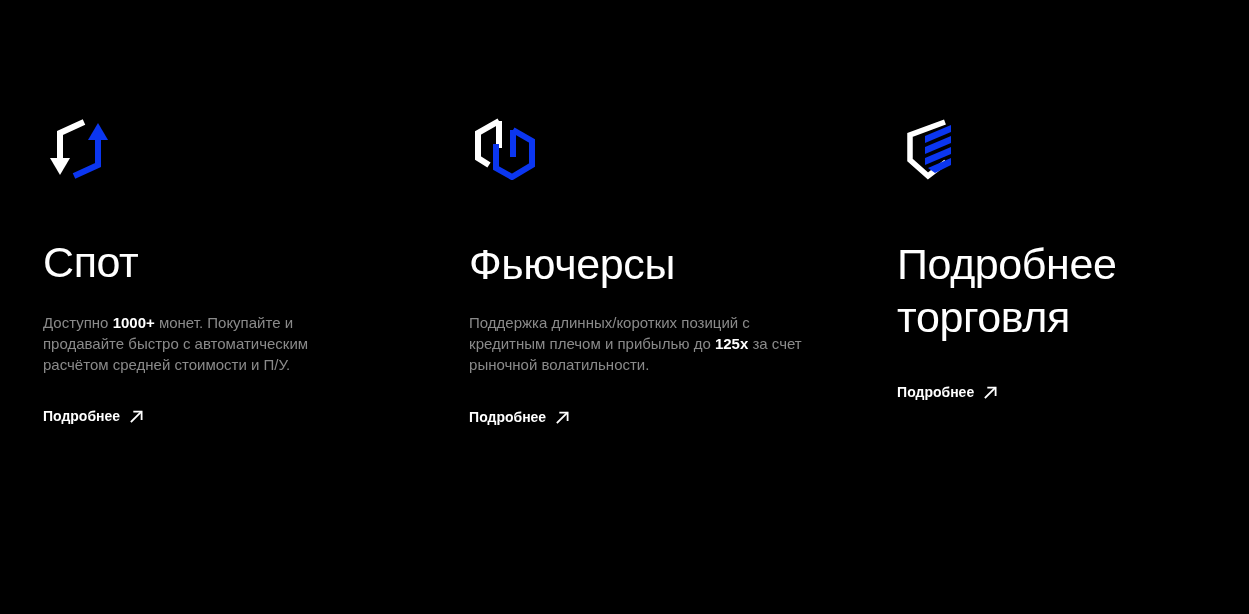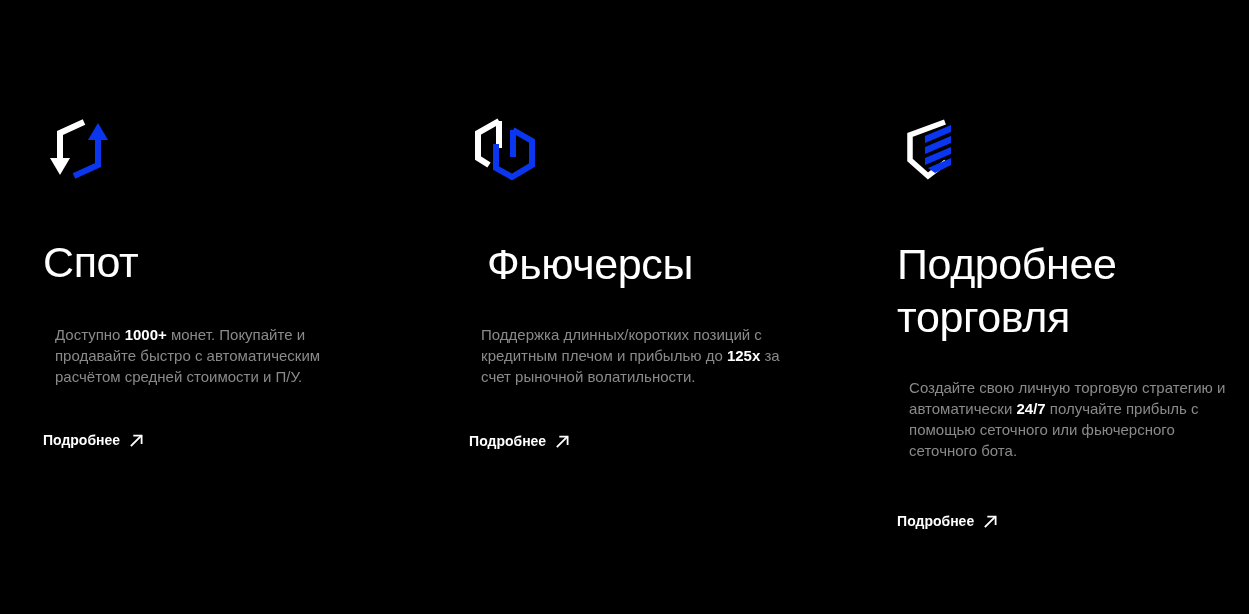--- a/index.html
+++ b/index.html
@@ -54,25 +54,25 @@
   .card-title {
     margin: 0;
     color: #ffffff;
     font-size: 43px;
     line-height: 53px;
     font-weight: 400;
     letter-spacing: -0.4px;
     white-space: pre-line;
   }
   .col-1 .card-title { padding-top: 56px; }
-  .col-2 .card-title { padding-top: 58px; margin-left: 18px; }
+  .col-2 .card-title { padding-top: 58px; }
   .col-3 .card-title { padding-top: 58px; }
 
   .card-desc {
-    margin: 12px;
+    margin: 0;
     color: #8a8a8a;
     font-size: 15px;
     line-height: 21px;
     font-weight: 400;
     max-width: 316px;
   }
   .col-1 .card-desc { padding-top: 23px; max-width: 314px; }
   .col-2 .card-desc { padding-top: 21px; max-width: 350px; }
   .col-3 .card-desc { padding-top: 21px; max-width: 375px; }
 
@@ -182,23 +182,20 @@
             <path d="M28 18 L54 7 L54 14 L28 25 Z"></path>
             <path d="M28 29 L54 18 L54 25 L28 36 Z"></path>
             <path d="M28 40 L54 29 L54 36 L28 47 Z"></path>
             <path d="M31 50 L54 40 L54 47 L38 55 Z"></path>
           </g>
         </svg>
       </span>
 
       <h2 class="card-title">Подробнее торговля</h2>
 
-      <p class="card-desc">
-        <span>Создайте свою личную торговую стратегию и автоматически </span><b>24/7</b><span> получайте прибыль с помощью сеточного или фьючерсного сеточного бота.</span>
-      </p>
 
       <a class="card-link" href="#">
         <span>Подробнее</span>
         <span class="arrow-ne">
           <svg width="15" height="15" viewBox="0 0 15 15" fill="none" xmlns="http://www.w3.org/2000/svg">
             <path d="M2.5 12.5 L12 3" stroke="#ffffff" stroke-width="1.8" stroke-linecap="square"></path>
             <path d="M5.2 2.6 L12.6 2.6 L12.6 10" stroke="#ffffff" stroke-width="1.8" fill="none" stroke-linecap="square" stroke-linejoin="miter"></path>
           </svg>
         </span>
       </a>

